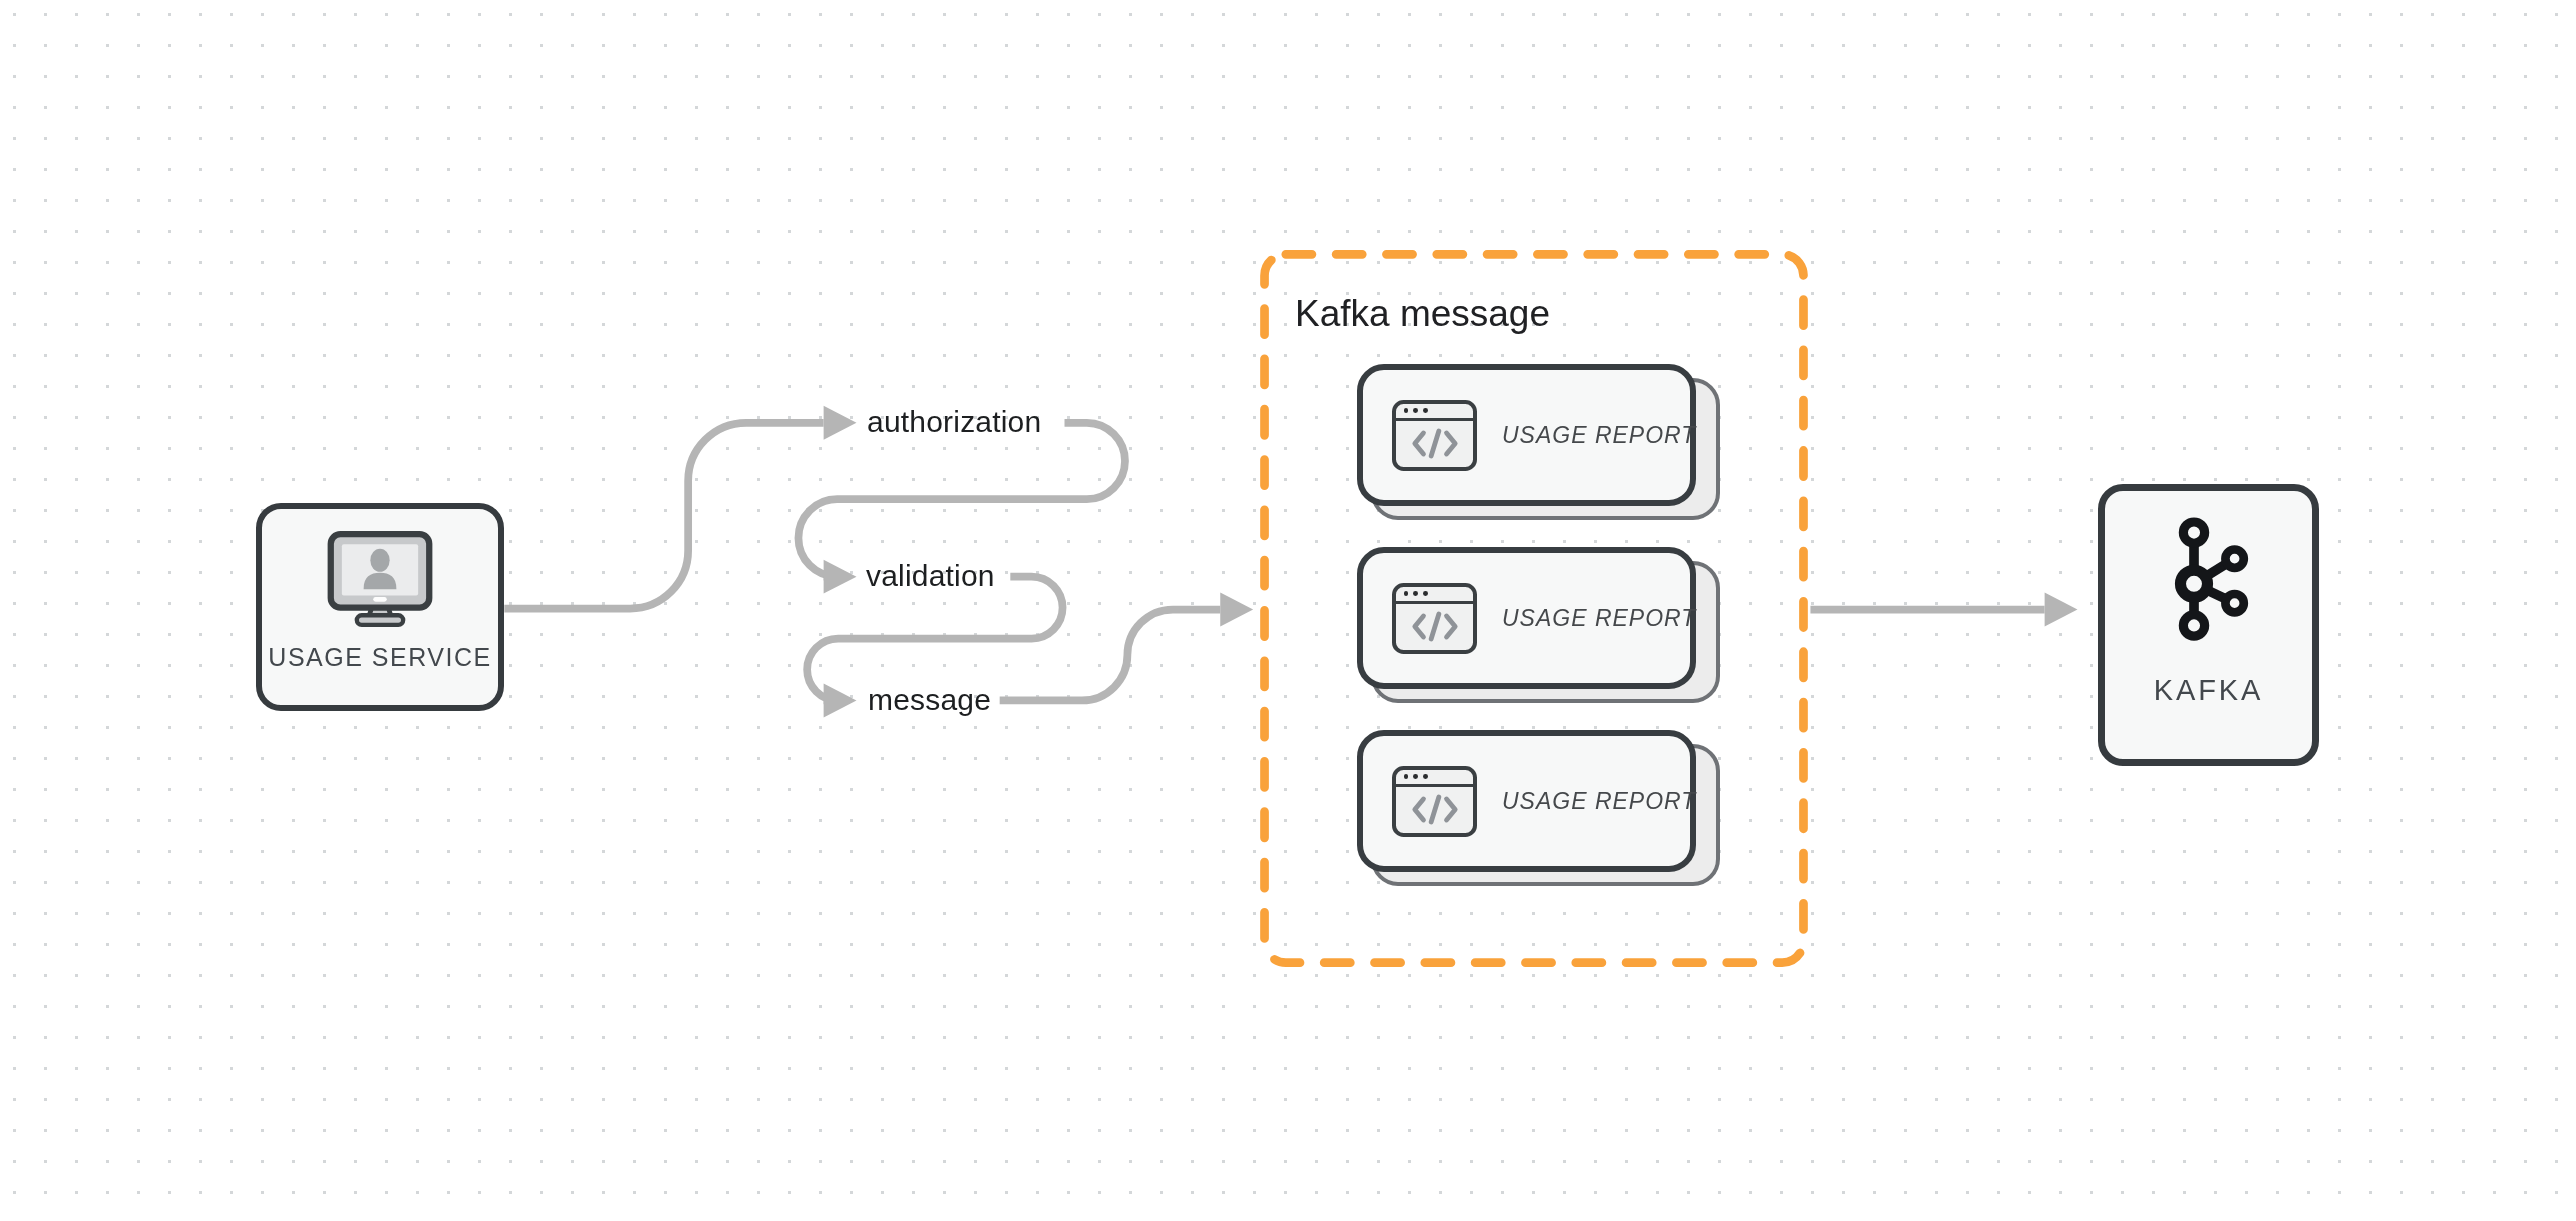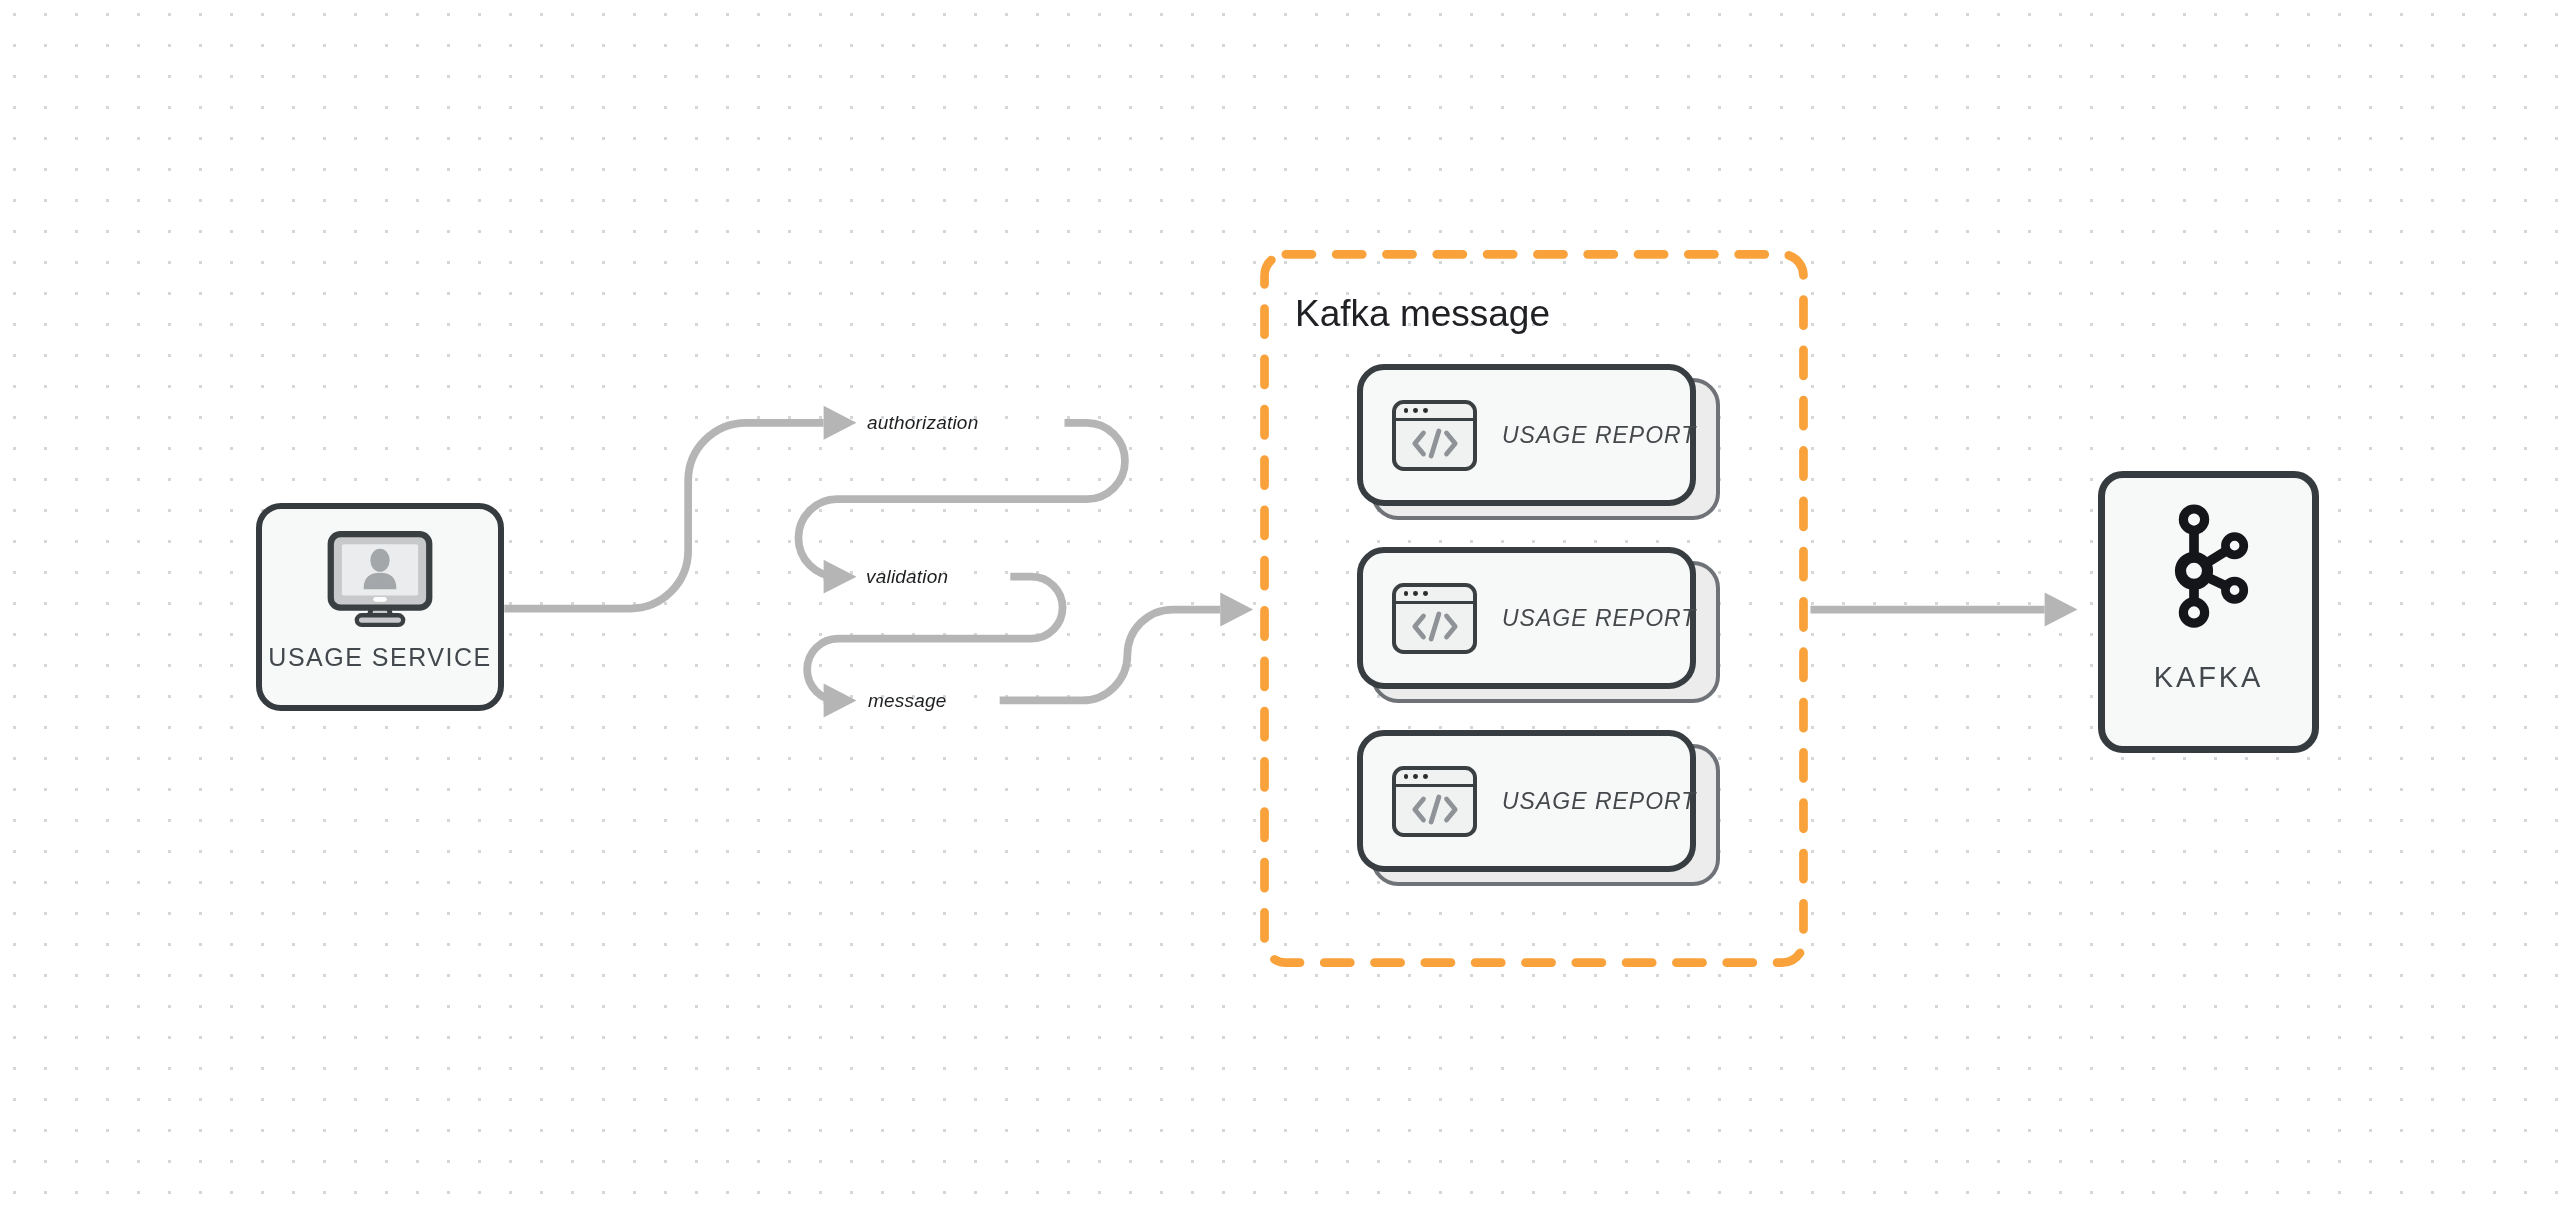--- a/index.html
+++ b/index.html
@@ -18,37 +18,37 @@
       radial-gradient(circle, var(--grid-dot) 1.7px, transparent 1.8px) -1px -1px / 31px 31px repeat,
       var(--background);
   }
   .edges{position:absolute;left:0;top:0;width:2576px;height:1221px;}
   .edges path{stroke:var(--edge);stroke-width:8;fill:none;}
   .edges polygon{fill:var(--edge);}
 
   
   .step-label{
     position:absolute;transform:translateY(-52%);
-    font-size:19px;color:var(--label-dark);letter-spacing:0.2px;white-space:nowrap;font-style:italic;
+    font-size:30px;color:var(--label-dark);letter-spacing:0.2px;white-space:nowrap;
   }
 
   
   .node{
     position:absolute;box-sizing:border-box;background:var(--node-fill);
     border:6.8px solid var(--node-border);border-radius:25px;
     display:flex;flex-direction:column;align-items:center;
   }
   .node-label{
     color:var(--node-label);letter-spacing:1.5px;white-space:nowrap;
   }
   #usage-service{left:256px;top:503px;width:248px;height:208px;align-items:center;}
   #usage-service .node-label{font-size:25px;margin-top:11.6px;}
   #usage-service svg{margin-top:21px;}
 
-  #kafka-node{left:2098px;top:471px;width:221px;height:282px;border-width:7.7px;}
+  #kafka-node{left:2098px;top:484px;width:221px;height:282px;border-width:7.7px;}
   #kafka-node svg{margin-top:22px;}
   #kafka-node .node-label{font-size:29px;letter-spacing:2.9px;margin-top:29px;}
 
   
   .group{position:absolute;left:1260px;top:250px;width:548px;height:717px;text-align:right;}
   .group > svg{position:absolute;left:0;top:0;}
   .group-title{
     position:absolute;left:35px;top:43px;font-size:37px;color:#202124;white-space:nowrap;
   }
   .card-stack{position:absolute;left:97px;width:349px;height:142px;}

